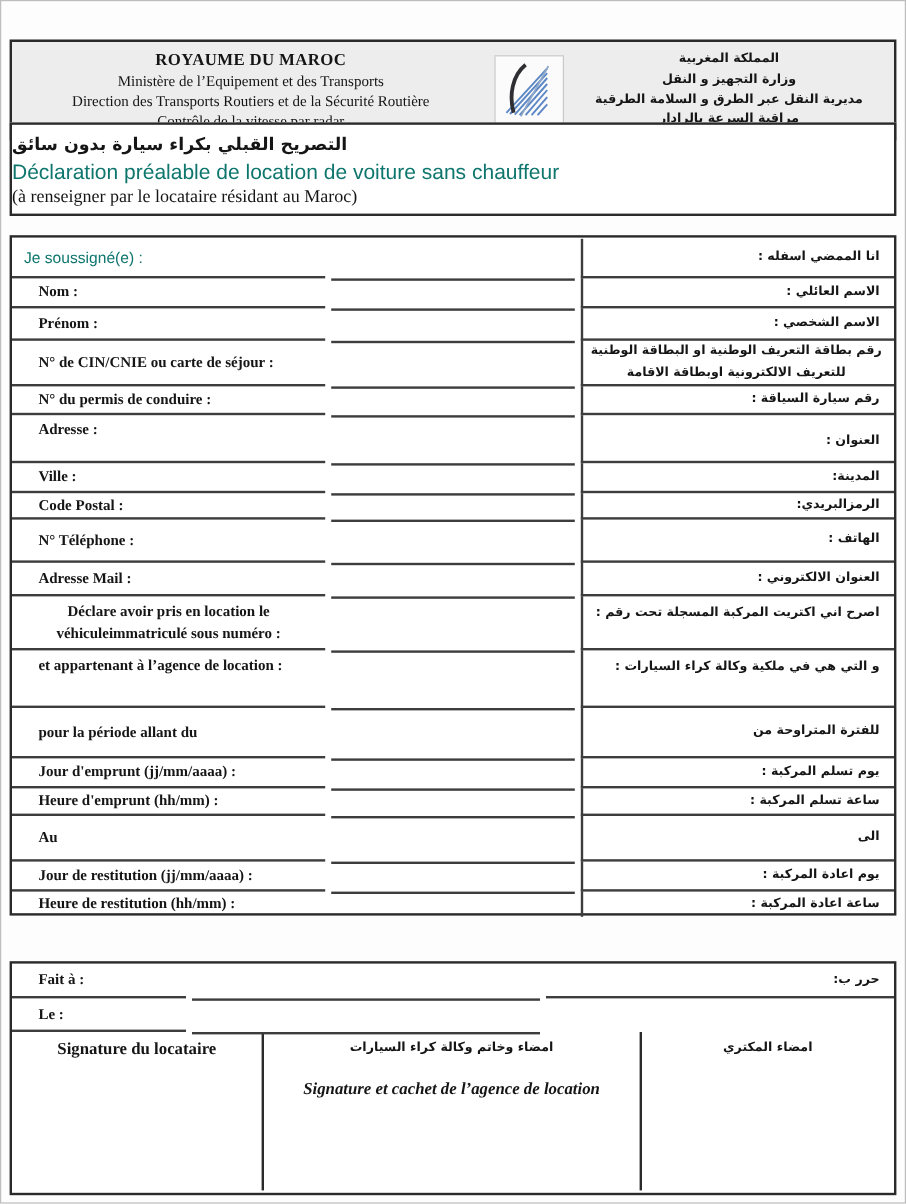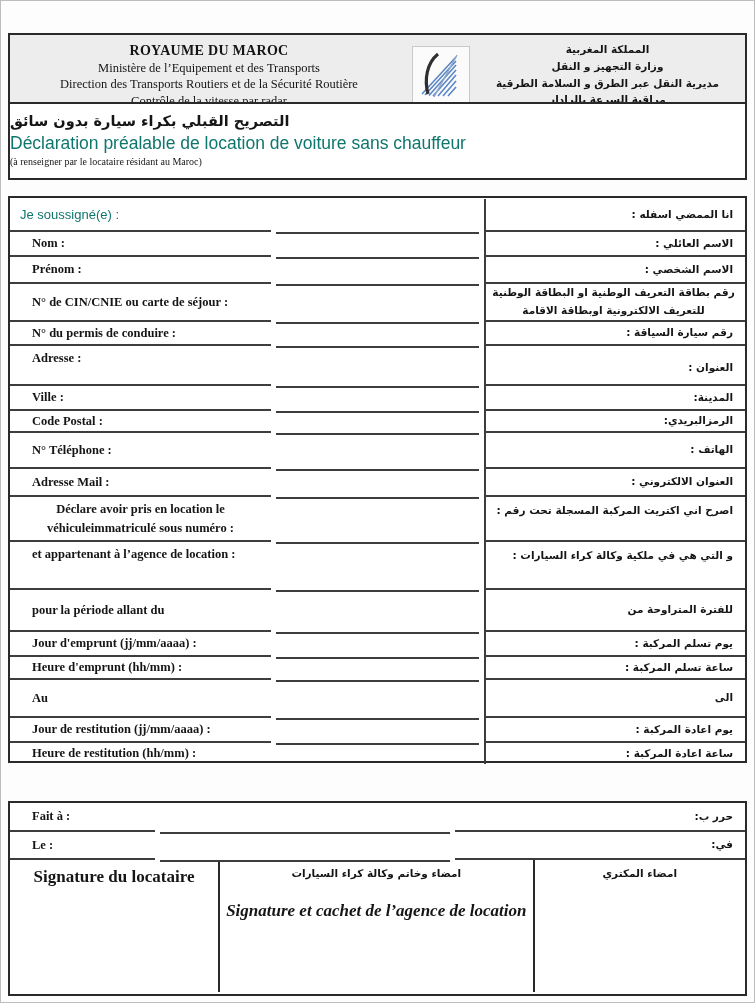--- a/index.html
+++ b/index.html
@@ -19,21 +19,21 @@
   .h-fr .l0{font-weight:bold;font-size:14px;letter-spacing:.3px;}
   .h-fr .l{font-size:12.5px;}
   .logo-wrap{width:56px;height:56px;background:#fbfbfb;border:1px solid #c9c9c9;flex:0 0 auto;margin-left:4px;}
   .h-ar{flex:1;text-align:center;direction:rtl;font-family:"DejaVu Sans",sans-serif;
         font-weight:bold;font-size:10.5px;line-height:1.6;padding:0 6px;}
 
   
   .title-box{top:101px;height:78px;text-align:left;}
   .t-ar{direction:rtl;font-family:"DejaVu Sans",sans-serif;font-weight:bold;font-size:14.5px;margin-top:9px;}
   .t-fr{font-family:"Liberation Sans",sans-serif;font-size:17.5px;margin-top:4px;color:#0f766e;}
-  .t-note{font-size:10px;margin-top:2px;}
+  .t-note{font-size:15px;margin-top:2px;}
 
   
   .main-box{top:195px;height:567px;padding-top:1px;}
   .frow{display:grid;grid-template-columns:36fr 28fr 36fr;column-gap:5px;min-height:var(--h);box-sizing:border-box;}
   .c{border-bottom:2px solid #3d3d3d;display:flex;align-items:center;box-sizing:border-box;min-width:0;}
   .c2{transform:translateY(2px);}
   .c3{border-left:2px solid #3d3d3d;justify-content:flex-end;text-align:right;padding-right:12px;}
   .fl{font-weight:bold;font-size:12.5px;padding-left:22px;}
   .al{direction:rtl;font-family:"DejaVu Sans",sans-serif;font-weight:bold;font-size:10.5px;line-height:1.7;}
   .frow.intro .fl{font-family:"Liberation Sans",sans-serif;font-weight:normal;font-size:13px;padding-left:10px;color:#0f766e;}
@@ -44,21 +44,21 @@
   .frow.fr-center .fl{padding-left:0;text-align:center;max-width:240px;line-height:1.45;}
   .frow.last .c{border-bottom:none;}
 
   
   .footer-box{top:800px;height:195px;}
   .frow2{display:grid;grid-template-columns:20fr 40fr 40fr;column-gap:5px;min-height:var(--h);box-sizing:border-box;}
   .frow2 .c3{border-left:none;}
   .sig-row{display:grid;grid-template-columns:28.3fr 42.8fr 28.9fr;height:132px;}
   .sig-cell{border-left:2px solid #2a2a2a;display:flex;flex-direction:column;align-items:center;box-sizing:border-box;}
   .sig-cell:first-child{border-left:none;}
-  .sig-fr{font-weight:bold;font-size:17px;margin-top:7px;text-align:center;}
+  .sig-fr{font-weight:bold;font-size:14px;margin-top:7px;text-align:center;}
   .sig-ar{direction:rtl;font-family:"DejaVu Sans",sans-serif;font-weight:bold;font-size:10.5px;margin-top:7px;text-align:center;}
   .sig-cell .sig-fr.mid{margin-top:22px;font-style:italic;}
 </style>
 </head>
 <body>
 
 <div class="page">
 
   <div class="box header-box">
     <div class="header-inner">
@@ -292,23 +292,20 @@
       <div class="c c3">
           <span class="al">حرر ب:</span>
         </div>
     </div>
 
     <div class="frow2" style="--h:28px">
       <div class="c c1">
           <span class="fl">Le :</span>
         </div>
       <div class="c c2"></div>
-      <div class="c c3">
-          <span class="al">في:</span>
-        </div>
     </div>
 
     <div class="sig-row">
       <div class="sig-cell">
         <div class="sig-fr">Signature du locataire</div>
       </div>
       <div class="sig-cell">
         <div class="sig-ar">امضاء وخاتم وكالة كراء السيارات</div>
         <div class="sig-fr mid">Signature et cachet de l’agence de location</div>
       </div>

